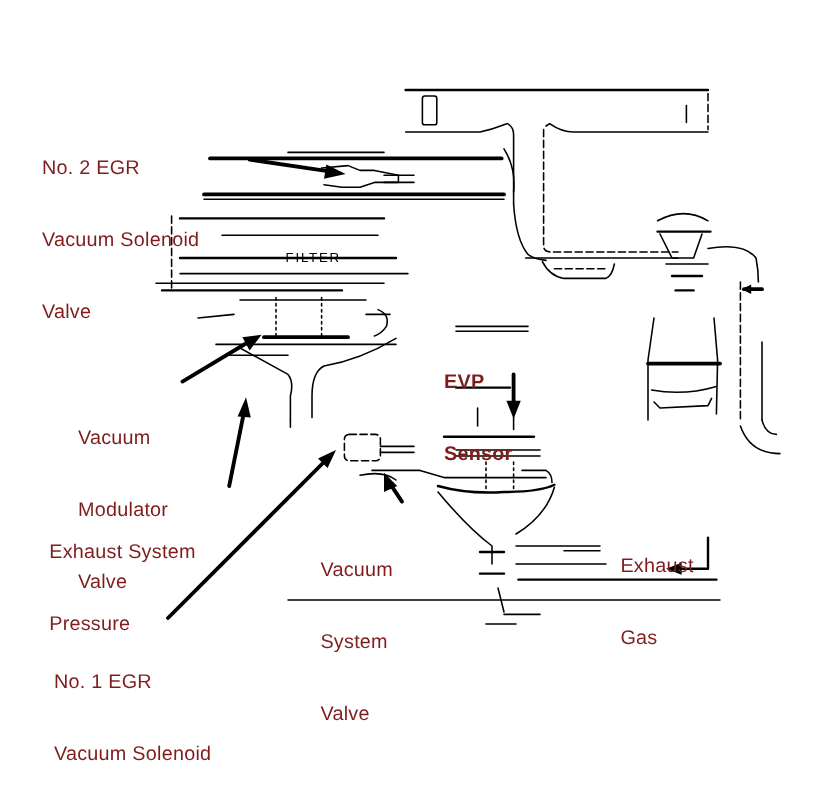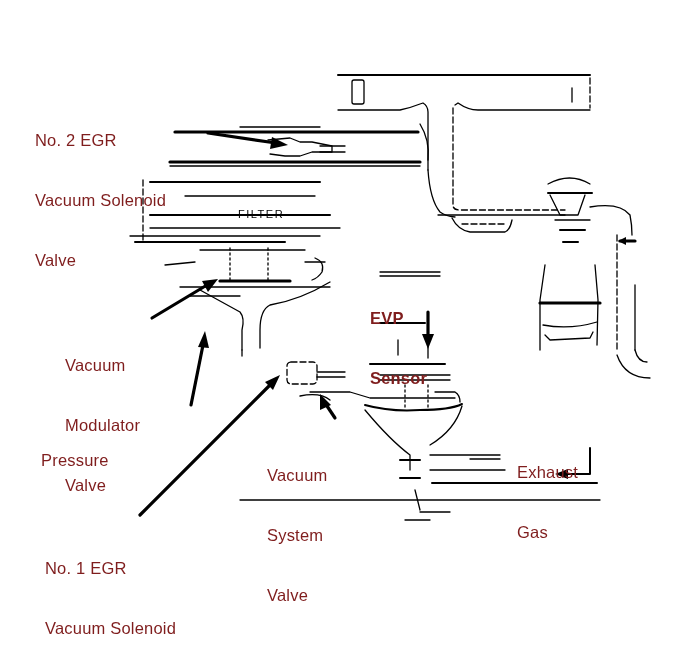--- a/index.html
+++ b/index.html
@@ -173,20 +173,21 @@
     <span>Valve</span>
   </div>
 
   <div class="lbl" style="left:65px; top:315px;">
     <span>Vacuum</span>
     <span>Modulator</span>
     <span>Valve</span>
   </div>
 
   <div class="lbl" style="left:41px; top:410px;">
+    <span>Exhaust System</span>
     <span>Pressure</span>
   </div>
 
   <div class="lbl" style="left:370px; top:268px;font-weight:bold;">
     <span>EVP</span>
     <span>Sensor</span>
   </div>
 
   <div class="lbl" style="left:267px; top:425px;">
     <span>Vacuum</span>

